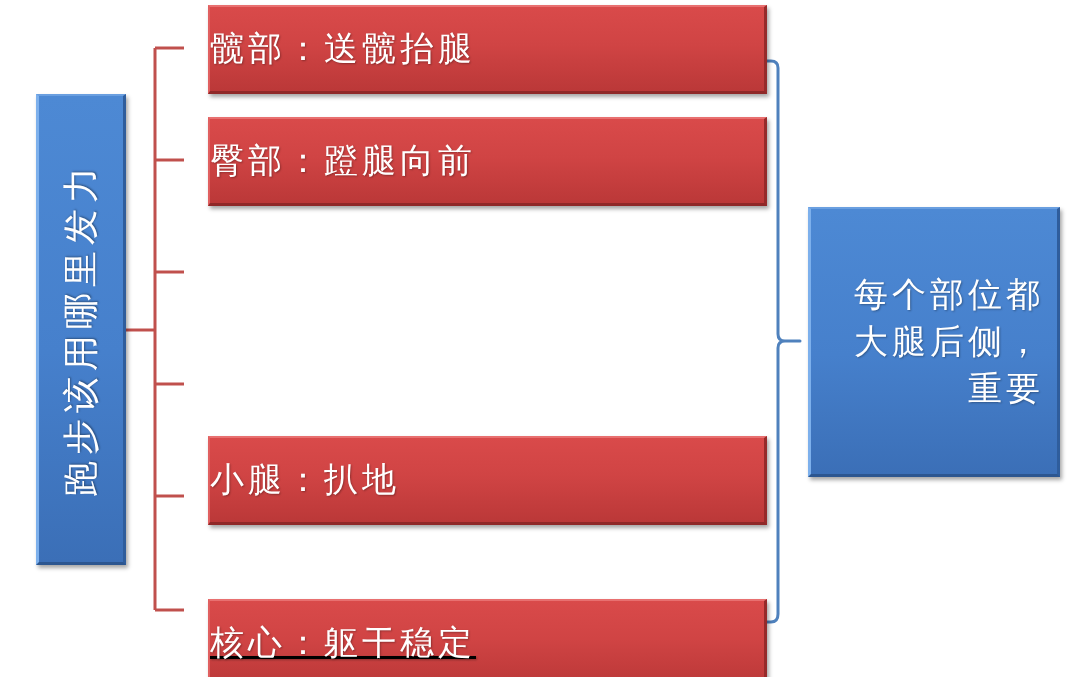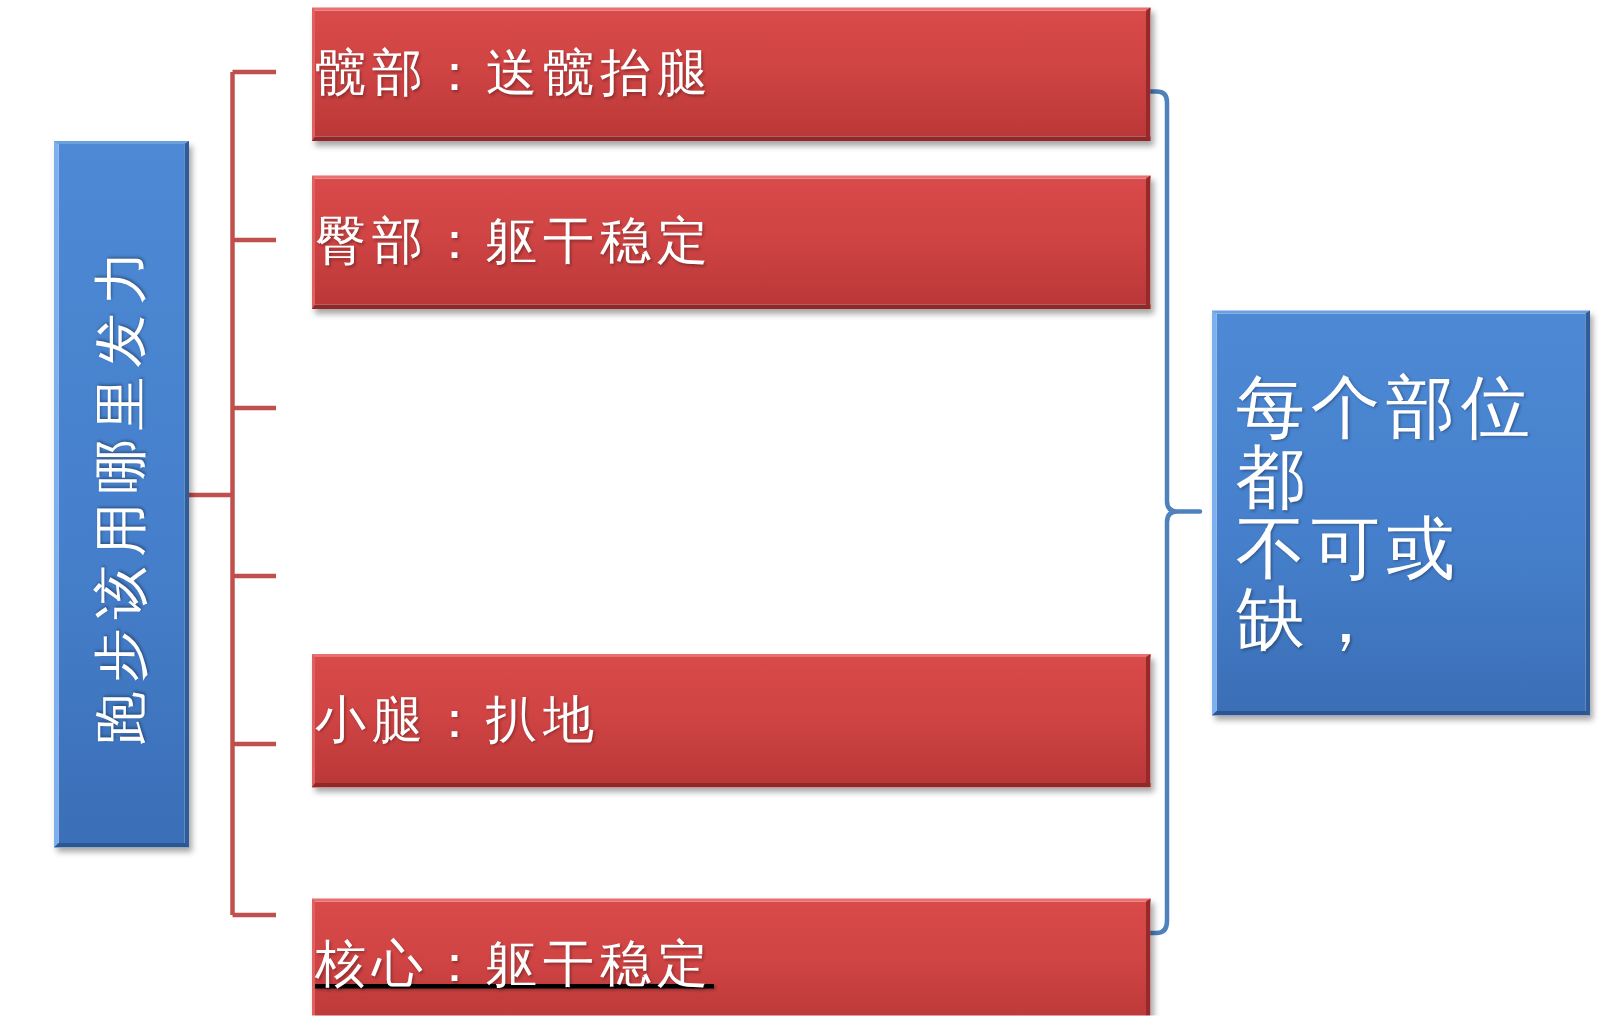--- a/index.html
+++ b/index.html
@@ -75,24 +75,24 @@
     border-right: 3px solid #2f5d9c;
     border-bottom: 3px solid #2c5690;
     box-sizing: border-box;
     box-shadow: 2px 3px 4px rgba(0,0,0,0.35);
     display: flex;
     align-items: center;
     justify-content: center;
   }
   .summary-text {
     color: #ffffff;
-    font-size: 46px;
+    font-size: 34px;
     line-height: 47px;
     letter-spacing: 4px;
-    text-align: left;
+    text-align: right;
     width: 220px;
     text-shadow: 1px 1px 2px rgba(0,0,0,0.3);
   }
   svg.connectors {
     position: absolute;
     left: 0; top: 0;
     width: 1080px; height: 677px;
     pointer-events: none;
   }
 </style>
@@ -118,29 +118,30 @@
   </svg>
 
   <div class="root-box">
     <span class="root-text">跑步该用哪里发力</span>
   </div>
 
   <div class="leaf-box" style="top:5px;">
     <span class="leaf-text">髋部：送髋抬腿</span>
   </div>
   <div class="leaf-box" style="top:117px;">
-    <span class="leaf-text">臀部：躯干稳定</span>
+    <span class="leaf-text">臀部：蹬腿向前</span>
   </div>
   <div class="leaf-box" style="top:436px;">
     <span class="leaf-text">小腿：扒地</span>
   </div>
   <div class="leaf-box" style="top:599px;text-decoration:underline;">
     <span class="leaf-text">核心：躯干稳定</span>
   </div>
 
   <div class="summary-box">
     <div class="summary-text">
       <div>每个部位都</div>
-      <div>不可或缺，</div>
+      <div>大腿后侧，</div>
+      <div>重要</div>
     </div>
   </div>
 
 </div>
 
 </body></html>

